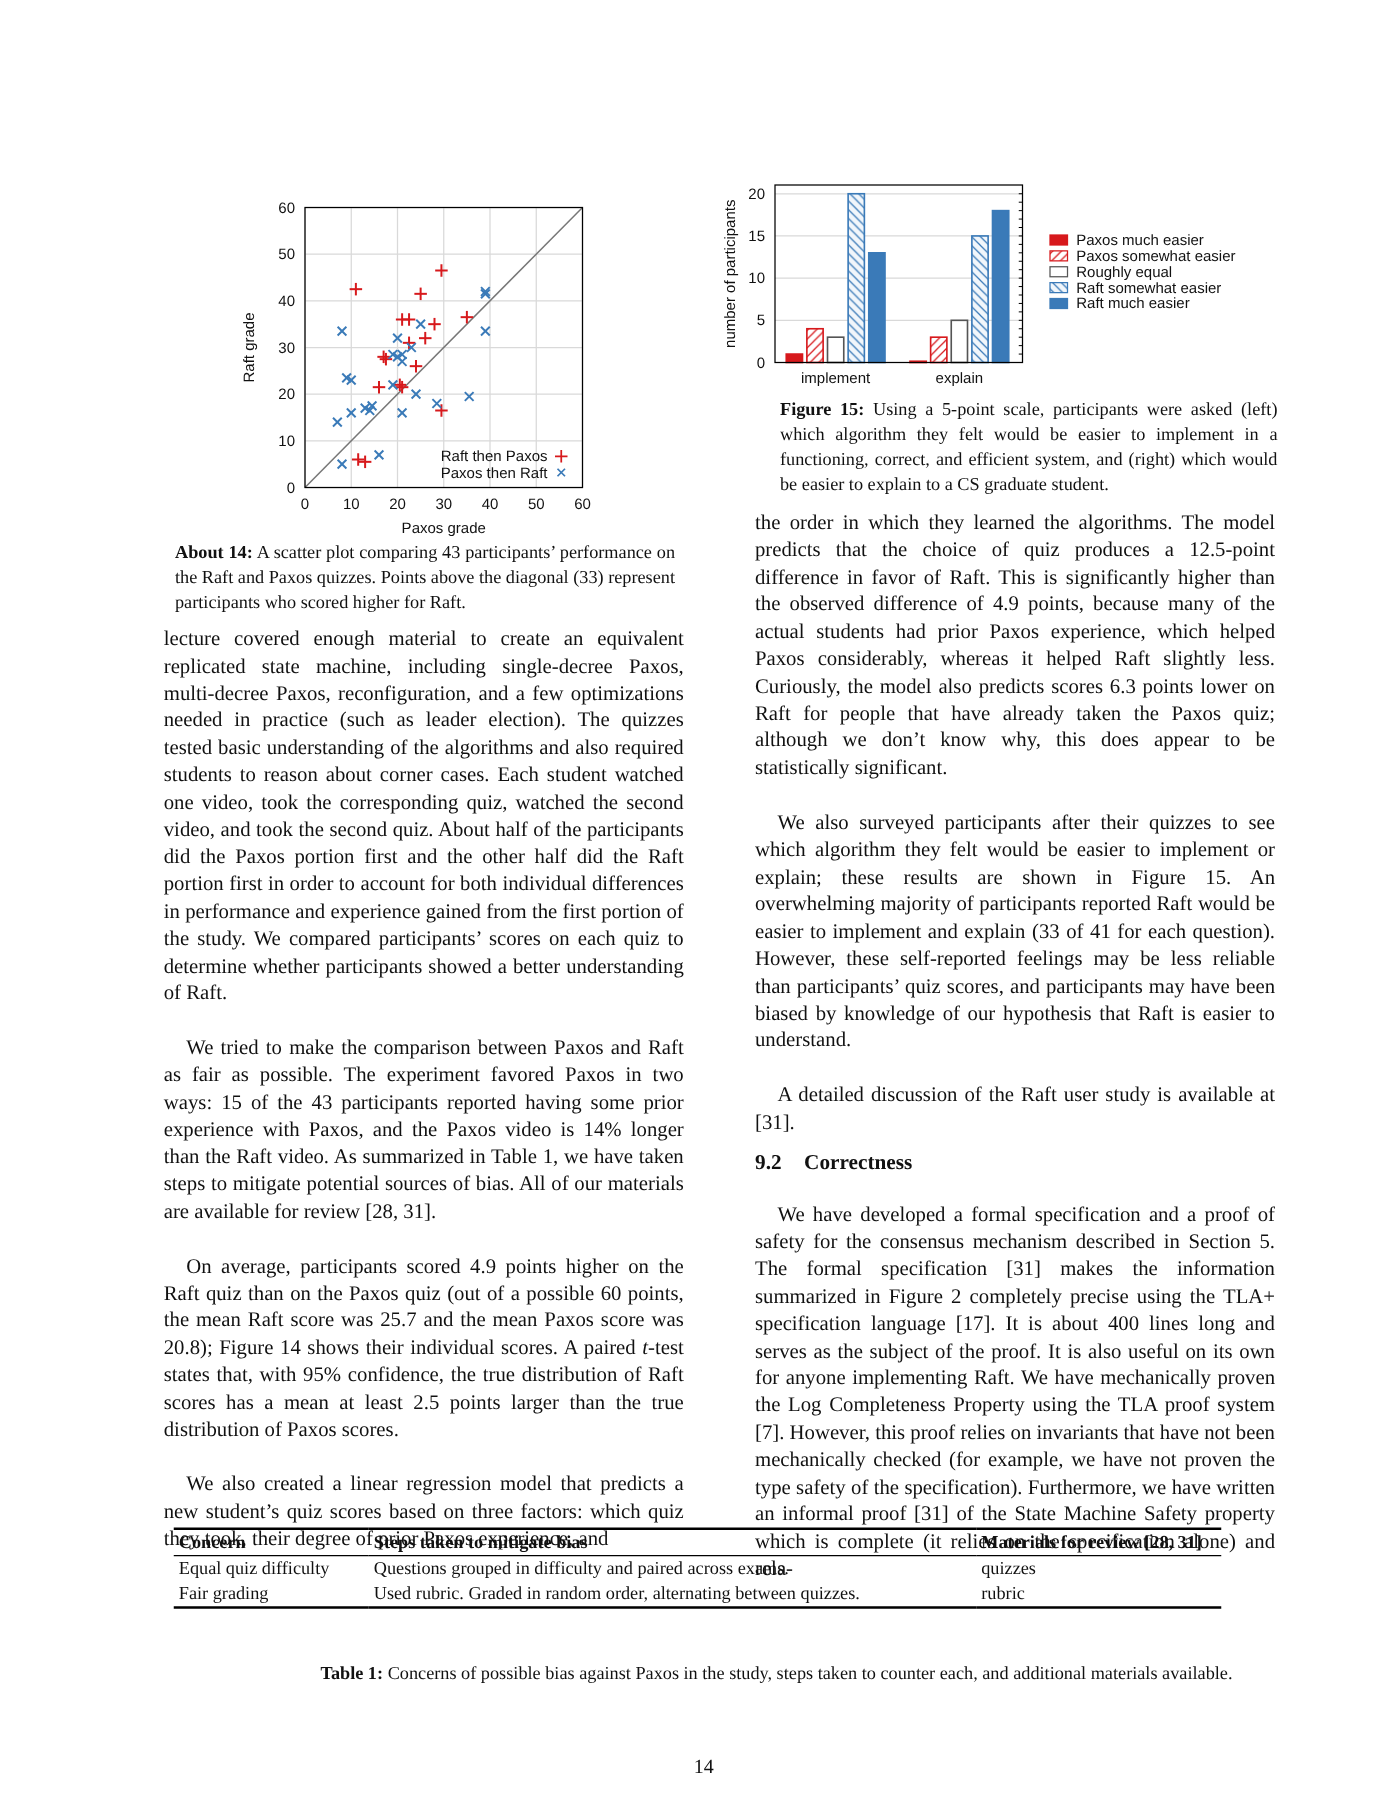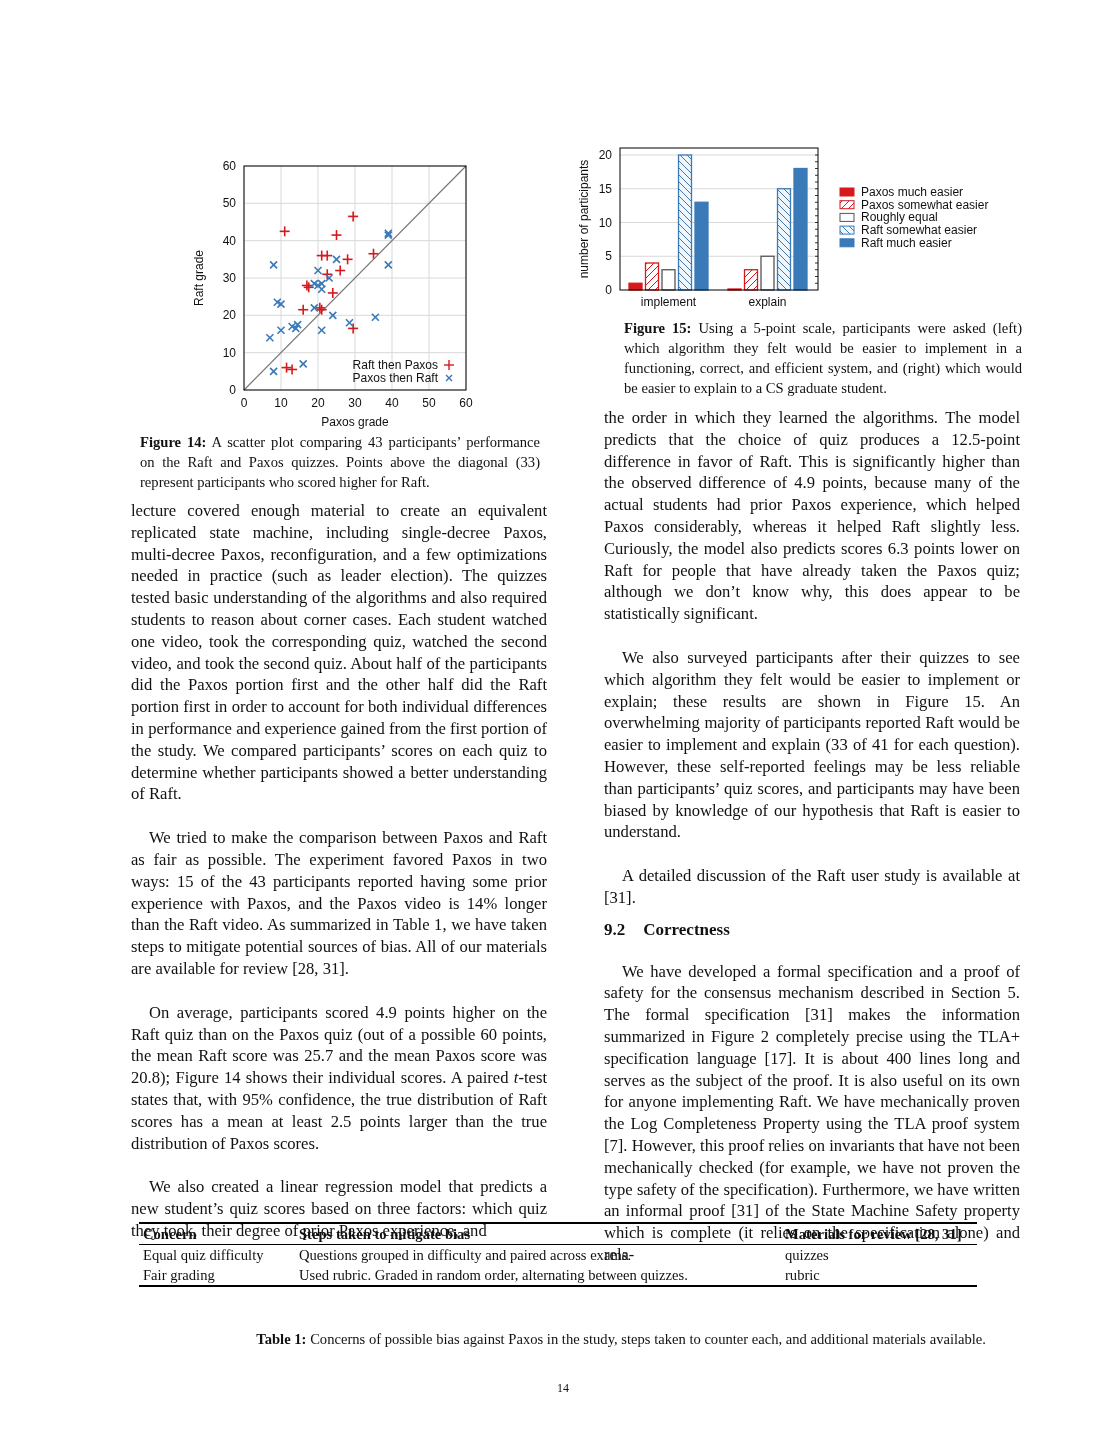--- a/index.html
+++ b/index.html
@@ -11,21 +11,21 @@
   .col p.gap { margin-top:22px; }
   .caption { font-size:14.6px; line-height:20px; text-align:justify; }
   .caption b { font-weight:bold; }
   h3.sec { margin:10px 0 20px 0; font-size:17px; font-weight:bold; }
   h3.sec .num { margin-right:18px; }
   table.bias { border-collapse:collapse; font-size:14.6px; line-height:20px; width:838px; }
   table.bias th { text-align:left; font-weight:bold; padding:0 4px; }
   table.bias td { padding:0 4px; vertical-align:top; }
   table.bias thead tr { border-top:2px solid #000; border-bottom:1px solid #000; }
   table.bias tbody tr:last-child { border-bottom:2px solid #000; }
-  .pagenum { font-size:12px; }
+  .pagenum { font-size:16px;margin-top:24px; }
 </style>
 </head>
 <body>
 
 <div class="abs" style="left:185px; top:150px; width:300px; height:285px;">
   <svg id="scatter-svg" width="300" height="285" viewBox="185 150 300 285" xmlns="http://www.w3.org/2000/svg" font-family="Liberation Sans, sans-serif">
       <rect x="244" y="166" width="222" height="224" fill="#fff"></rect>
       <line x1="244" y1="166" x2="244" y2="390" stroke="#d9d9d9" stroke-width="1"></line>
       <text x="244" y="407" font-size="12" text-anchor="middle" fill="#111">0</text>
       <line x1="281" y1="166" x2="281" y2="390" stroke="#d9d9d9" stroke-width="1"></line>
@@ -236,21 +236,21 @@
       <text x="438" y="382" font-size="12" text-anchor="end" fill="#111">Paxos then Raft</text>
       <g stroke="#3a7ab8" stroke-width="1.4">
         <line x1="446" y1="375" x2="452" y2="381"></line>
         <line x1="446" y1="381" x2="452" y2="375"></line>
       </g>
       <text x="355" y="426" font-size="12" text-anchor="middle" fill="#111">Paxos grade</text>
       <text x="0" y="0" font-size="12" text-anchor="middle" fill="#111" transform="translate(203 278) rotate(-90)">Raft grade</text>
     </svg>
 </div>
 <div class="abs caption" style="left:140px; top:432px; width:400px;">
-  <b>Figure 14:</b>
+  <b>About 14:</b>
   <span>A scatter plot comparing 43 participants’ performance on the Raft and Paxos quizzes. Points above the diagonal (33) represent participants who scored higher for Raft.</span>
 </div>
 
 <div class="abs" style="left:570px; top:140px; width:440px; height:175px;">
   <svg id="bar-svg" width="440" height="175" viewBox="570 140 440 175" xmlns="http://www.w3.org/2000/svg" font-family="Liberation Sans, sans-serif">
       <defs>
         <pattern id="hatchUp" patternUnits="userSpaceOnUse" width="7" height="7">
           <rect width="7" height="7" fill="#fff"></rect>
           <path d="M0,7 L7,0 M-2,2 L2,-2 M5,9 L9,5" stroke="#d7191c" stroke-width="1"></path>
         </pattern>

